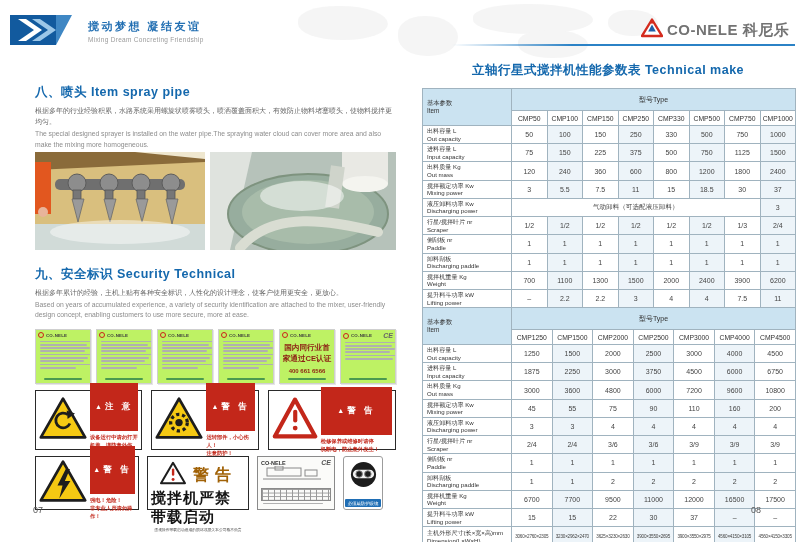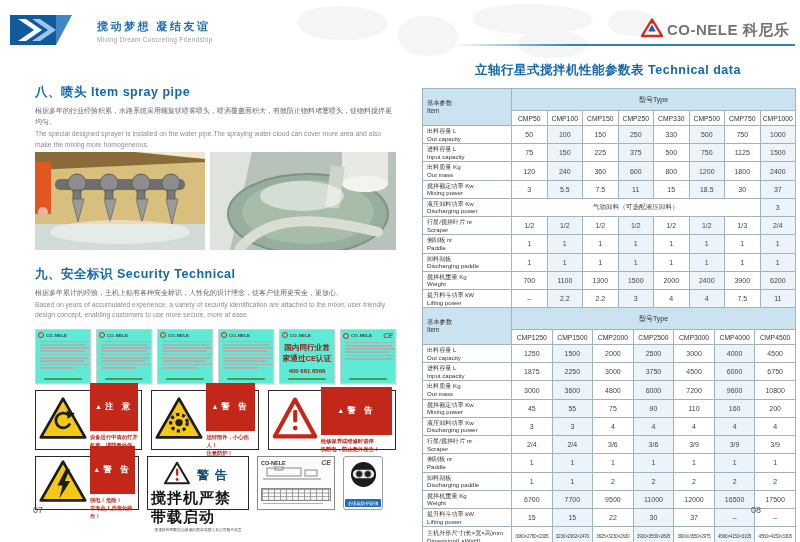--- a/index.html
+++ b/index.html
@@ -4,41 +4,41 @@
 <style>
   html,body{margin:0;padding:0;background:#fff;}
   #page{position:relative;width:800px;height:542px;background:#fff;overflow:hidden;
         font-family:"Liberation Sans",sans-serif;}
   .abs{position:absolute;}
 
   
   #map-deco{left:268px;top:0;width:400px;height:62px;opacity:.5;}
   .blob{position:absolute;background:#ececec;border-radius:45% 55% 50% 50%;}
   #logo-left{left:10px;top:15px;}
-  #tagline{left:97px;top:19px;}
+  #tagline{left:88px;top:19px;}
   .tag-cn{font-size:11px;font-weight:bold;color:#2470b3;letter-spacing:2.5px;}
   .tag-en{font-size:6.5px;color:#9a9a9a;margin-top:2px;letter-spacing:.3px;}
   #brand{left:641px;top:18px;display:flex;align-items:center;gap:4px;}
   .brand-text{font-size:15px;font-weight:bold;color:#737373;letter-spacing:.5px;}
   #brand-line{left:452px;top:44px;width:343px;height:2px;
      background:linear-gradient(90deg,rgba(40,125,195,0),#2b82c6 35%,#2b82c6);}
 
   
   .sec-title{font-size:12.5px;font-weight:bold;color:#1468ad;letter-spacing:.5px;}
   #s8-title{left:35px;top:84px;}
   #s8-body{left:35px;top:105px;width:362px;}
   .body-cn{font-size:7px;color:#666;line-height:1.6;margin:0 0 2px 0;}
   .body-en{font-size:6.8px;color:#8d8d8d;line-height:1.5;margin:0;}
   #photos{left:35px;top:152px;width:361px;height:98px;display:flex;gap:5px;}
   .photo{height:98px;overflow:hidden;}
   #s9-title{left:35px;top:266px;}
   #s9-body{left:35px;top:287px;width:362px;}
 
   #cert-row{left:35px;top:329px;width:361px;height:55px;display:flex;gap:5px;}
-  .cert{flex:1;background:#5eead4;border:1px solid #cfcfcf;box-shadow:1px 1px 0 #e6e6e6;
+  .cert{flex:1;background:#bef264;border:1px solid #cfcfcf;box-shadow:1px 1px 0 #e6e6e6;
         padding:2px;display:flex;flex-direction:column;overflow:hidden;}
   .cert-head{display:flex;align-items:center;gap:2px;margin-bottom:1px;}
   .cert-dot{width:4px;height:4px;border:1px solid #cc2218;border-radius:50%;flex:0 0 auto;}
   .cert-brand{font-size:4.4px;font-weight:bold;color:#3c3c3c;letter-spacing:.2px;}
   .cert-ce{margin-left:auto;font-size:7px;font-style:italic;font-weight:bold;color:#666;}
   .tline{height:1.8px;background:#b0b0b0;margin:1.5px 2px 0 2px;border-radius:1px;}
   .cert-big{color:#8d1f14;font-weight:bold;font-size:7.6px;text-align:center;line-height:1.4;margin-top:4px;}
   .cert-phone{color:#8d1f14;font-weight:bold;font-size:6px;text-align:center;margin-top:4px;}
   .cert-foot{height:2px;background:#4a9a4f;border-radius:1px;margin:auto 6px 1px 6px;}
 
@@ -46,21 +46,21 @@
   #warnB{left:35px;top:456px;width:361px;height:54px;display:flex;gap:8px;}
   .warn{background:#fff;border:1.5px solid #2a2a2a;display:flex;align-items:center;
         padding:3px;box-sizing:border-box;height:100%;}
   .warn-right{flex:1;display:flex;flex-direction:column;gap:2px;margin-left:3px;min-width:0;}
   .warn-head{background:#c3271a;color:#fff;font-weight:bold;font-size:8.5px;text-align:center;
         letter-spacing:3px;padding:18px 0;display:flex;align-items:center;justify-content:center;gap:3px;}
   .warn-head .tri{font-size:7px;letter-spacing:0;}
   .warn-body{color:#c3271a;font-size:5.3px;line-height:1.55;font-weight:bold;}
   .warn-noload{flex-direction:column;justify-content:space-between;padding:4px 3px;align-items:center;}
   .nl-top{display:flex;align-items:center;gap:6px;}
-  .nl-title{font-size:12px;font-weight:bold;color:#0c4a6e;letter-spacing:6px;}
+  .nl-title{font-size:16px;font-weight:bold;color:#a16207;letter-spacing:6px;}
   .nl-mid{font-family:"Liberation Serif",serif;font-weight:bold;font-size:15px;color:#141414;letter-spacing:1px;}
   .nl-small{font-size:3.8px;color:#444;}
   .nameplate{border:1px solid #8a8a8a;background:#fbfbf9;display:flex;flex-direction:column;
         padding:2px 3px;box-sizing:border-box;height:100%;}
   .np-head{display:flex;align-items:center;gap:2px;}
   .np-brand{font-size:5.5px;font-weight:bold;color:#333;}
   .np-ce{margin-left:auto;font-size:7px;font-style:italic;font-weight:bold;color:#555;}
   .np-grid{height:11px;margin-top:2px;border:1px solid #8a8a8a;
       background:linear-gradient(#999 1px,transparent 1px) 0 0/100% 3.6px,
                  linear-gradient(90deg,#999 1px,transparent 1px) 0 0/6px 100%;}
@@ -381,21 +381,21 @@
             <rect x="3" y="9" width="22" height="9" rx="4.5" fill="#f2f2f2"></rect>
             <circle cx="9.5" cy="13.5" r="3.4" fill="#1c1c1c" stroke="#888" stroke-width="1"></circle>
             <circle cx="18.5" cy="13.5" r="3.4" fill="#1c1c1c" stroke="#888" stroke-width="1"></circle>
           </svg></span>
         <div class="gg-bar">必须戴防护眼镜</div>
       </div>
     </div>
 
   <div id="pageno-left" class="abs pageno">07</div>
 
-  <div id="rp-title" class="abs">立轴行星式搅拌机性能参数表  Technical data</div>
+  <div id="rp-title" class="abs">立轴行星式搅拌机性能参数表  Technical make</div>
   <div id="table1-wrap" class="abs">
       <table class="spec-table">
         <colgroup>
           <col style="width: 89px;">
           <col style="width: 35.5px;">
           <col style="width: 35.5px;">
           <col style="width: 35.5px;">
           <col style="width: 35.5px;">
           <col style="width: 35.5px;">
           <col style="width: 35.5px;">

